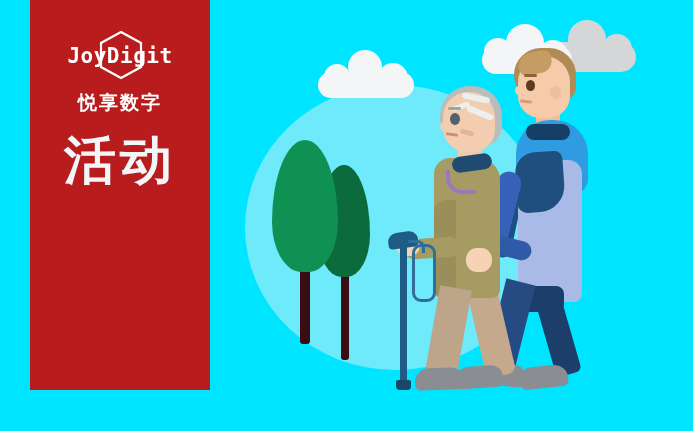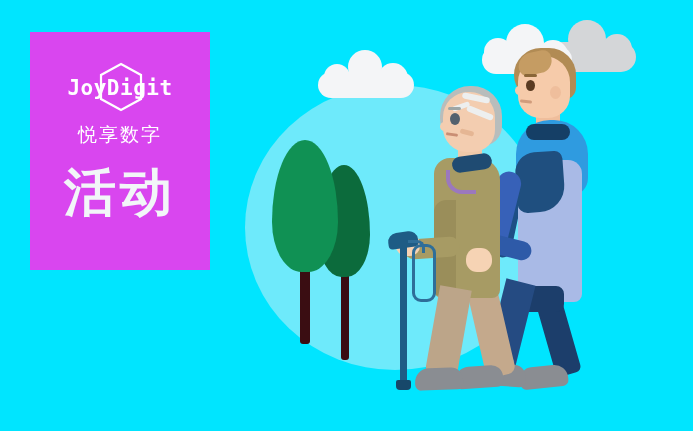--- a/index.html
+++ b/index.html
@@ -75,24 +75,23 @@
   #tree-front { left: 272px; top: 140px; }
   #tree-front .crown { left: 0; top: 0; width: 66px; height: 132px; background: #109154; }
   #tree-front .trunk { left: 28px; top: 100px; width: 10px; height: 104px; background: #3A0D12; }
 
   
   #panel {
     position: absolute;
     left: 30px;
     top: 0;
     width: 180px;
-    height: 238px;
-    background: #d946ef;
+    height: 390px;
+    background: #b91c1c;
     box-sizing: border-box;
-    margin-top: 32px;
   }
 
   #logo-block {
     position: absolute;
     left: 0;
     top: 30px;
     width: 180px;
     text-align: center;
   }
   #logo-mark {
@@ -117,21 +116,21 @@
     font-family: "DejaVu Sans Mono", monospace;
     font-size: 21px;
     font-weight: bold;
     letter-spacing: 0.5px;
   }
   #logo-sub {
     margin-top: 4px;
     color: #FFFFFF;
     font-family: "DejaVu Sans", sans-serif;
     font-size: 19px;
-    font-weight: normal;
+    font-weight: bold;
     letter-spacing: 2px;
   }
 
   #headline {
     position: absolute;
     left: 0;
     top: 130px;
     width: 180px;
     text-align: center;
     color: #F2F6F8;

